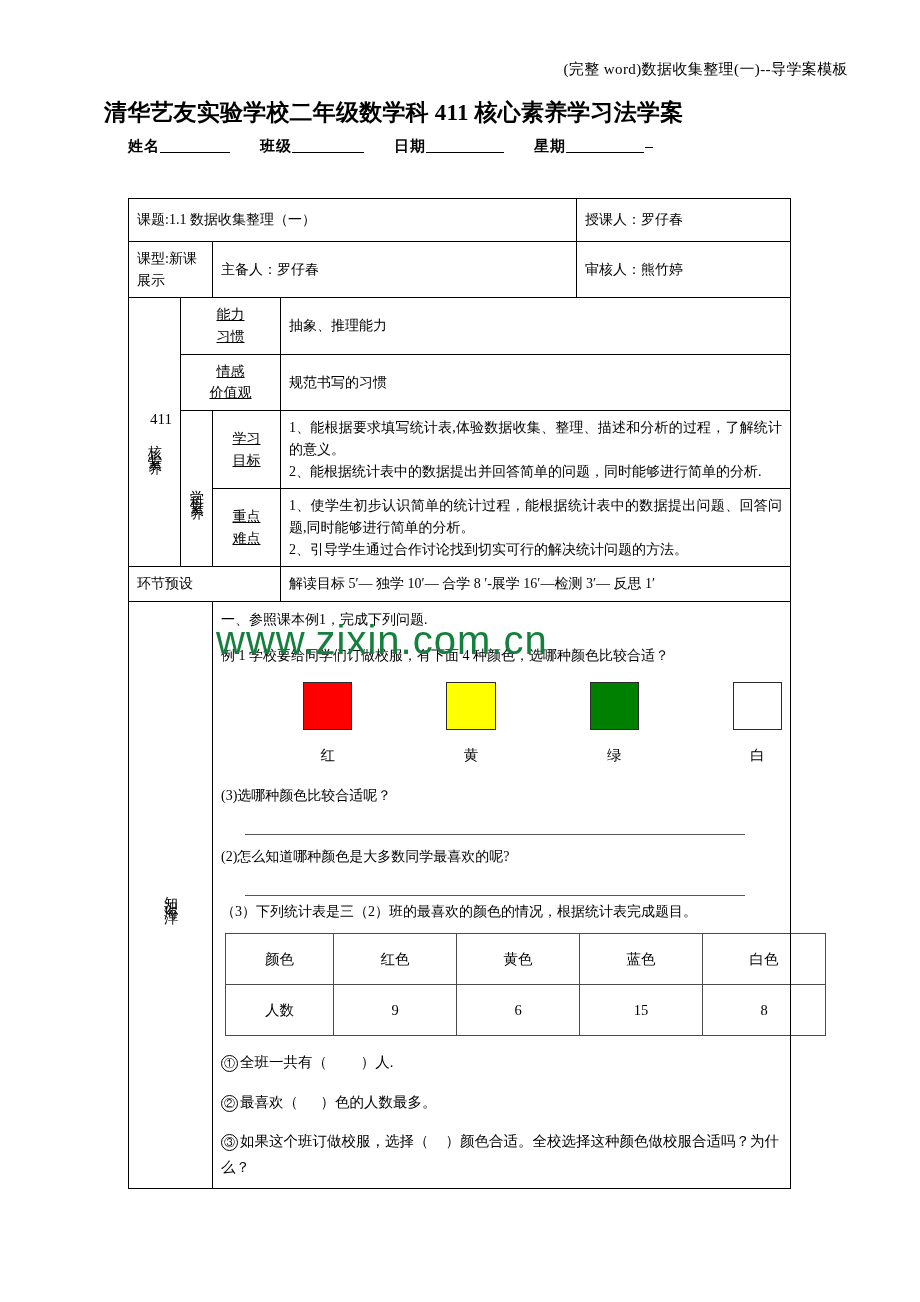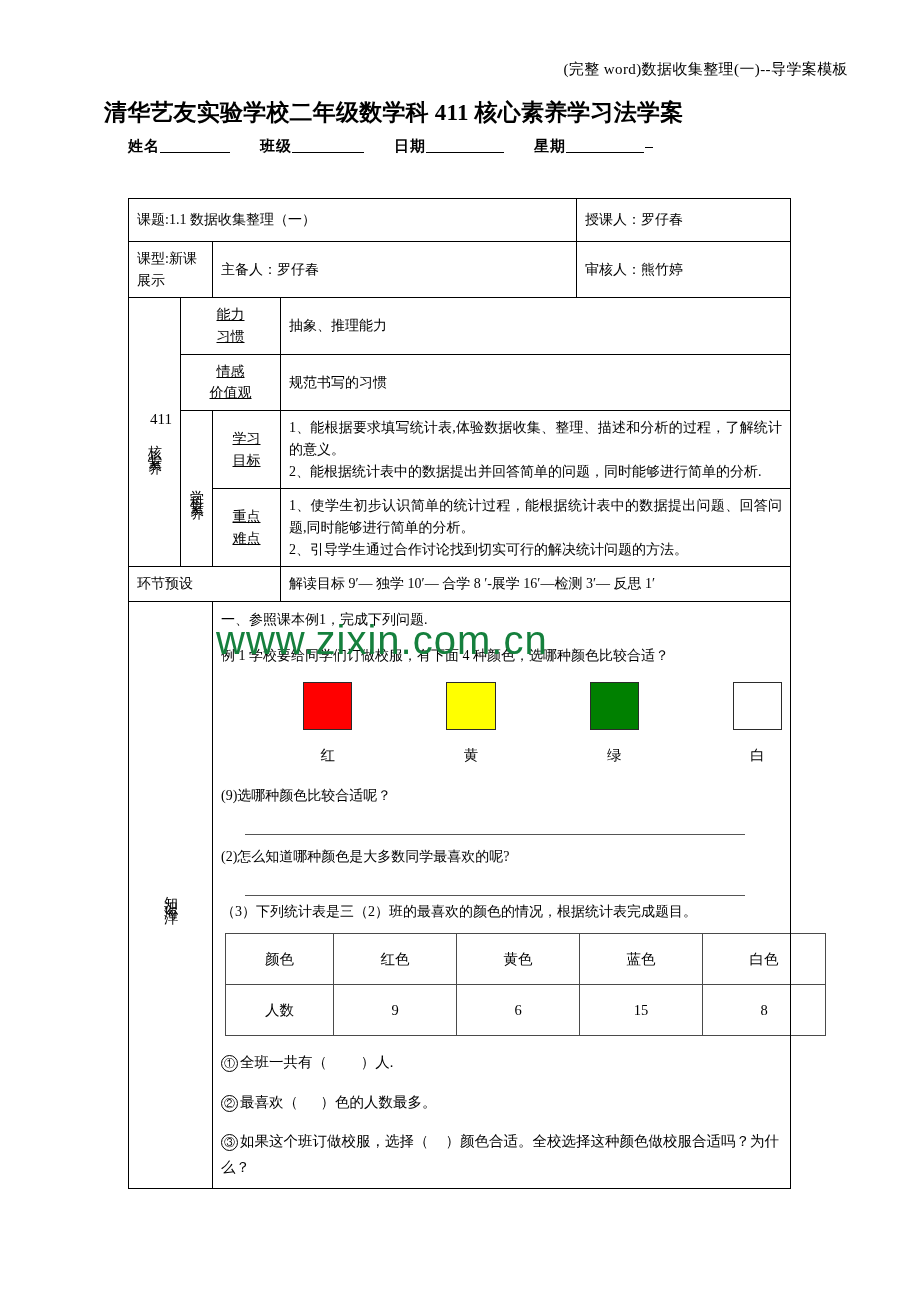--- a/index.html
+++ b/index.html
@@ -313,21 +313,21 @@
           <div>难点</div>
         </td>
         <td colspan="2" class="body-text cell-tight">
           <p>1、使学生初步认识简单的统计过程，能根据统计表中的数据提出问题、回答问题,同时能够进行简单的分析。</p>
           <p>2、引导学生通过合作讨论找到切实可行的解决统计问题的方法。</p>
         </td>
       </tr>
 
       <tr>
         <td colspan="3" style="text-align:left">环节预设</td>
-        <td colspan="2">解读目标 9′— 独学 10′— 合学 8 ′-展学 16′—检测 3′— 反思 1′</td>
+        <td colspan="2">解读目标 5′— 独学 10′— 合学 8 ′-展学 16′—检测 3′— 反思 1′</td>
       </tr>
 
       <tr>
         <td colspan="2" class="vcell">
           <span class="vtext">知识海洋</span>
         </td>
         <td colspan="3" class="ko-cell">
 
           <p class="ko-line heading">一、参照课本例1，完成下列问题.</p>
           <p class="ko-line">例 1 学校要给同学们订做校服，有下面 4 种颜色，选哪种颜色比较合适？</p>
@@ -338,21 +338,21 @@
             <div class="swatch" style="background:#008000"></div>
             <div class="swatch" style="background:#FFFFFF"></div>
           </div>
           <div class="swatch-labels above-wm">
             <span>红</span>
             <span>黄</span>
             <span>绿</span>
             <span>白</span>
           </div>
 
-          <p class="ko-line" style="margin-top:18px">(9)选哪种颜色比较合适呢？</p>
+          <p class="ko-line" style="margin-top:18px">(3)选哪种颜色比较合适呢？</p>
           <hr class="answer-rule">
 
           <p class="ko-line">(2)怎么知道哪种颜色是大多数同学最喜欢的呢?</p>
           <hr class="answer-rule r2">
 
           <p class="ko-line">（3）下列统计表是三（2）班的最喜欢的颜色的情况，根据统计表完成题目。</p>
 
           <table class="stat-table">
             <colgroup>
               <col style="width:108px">

